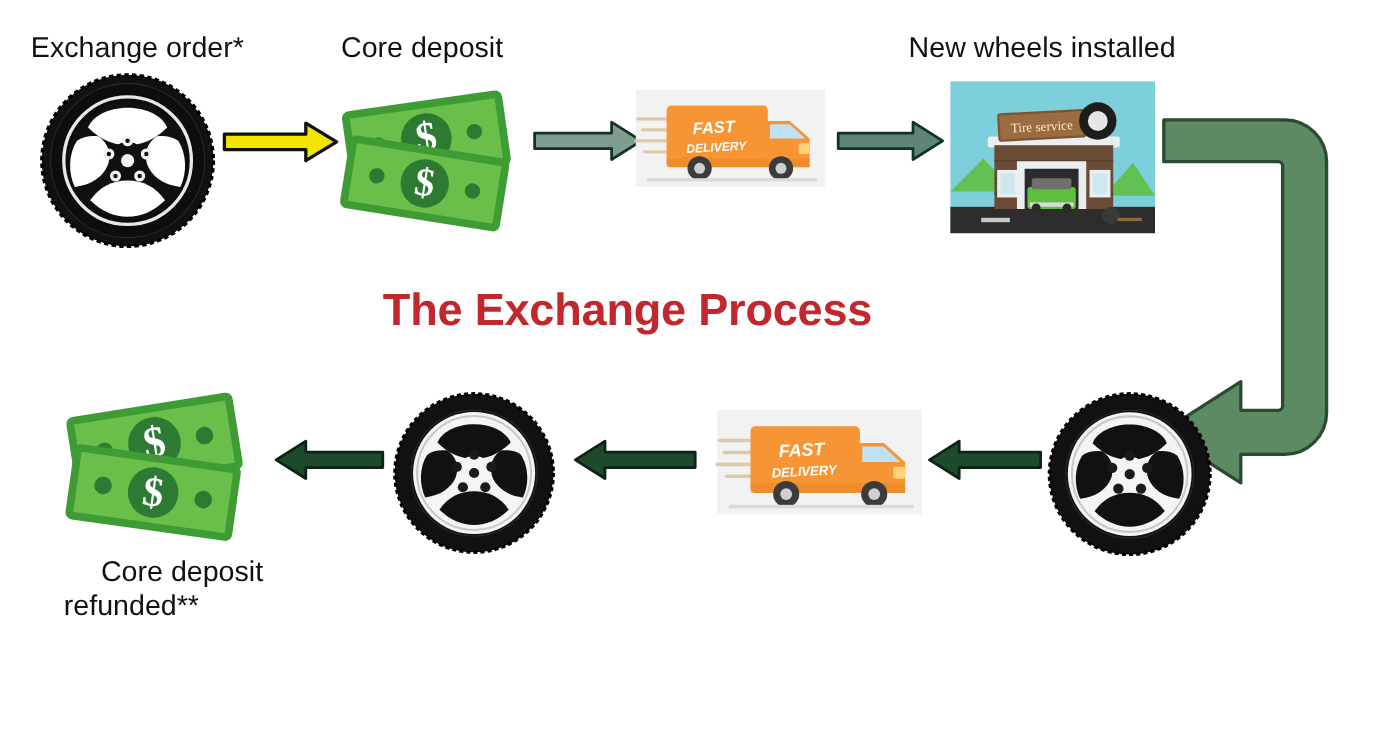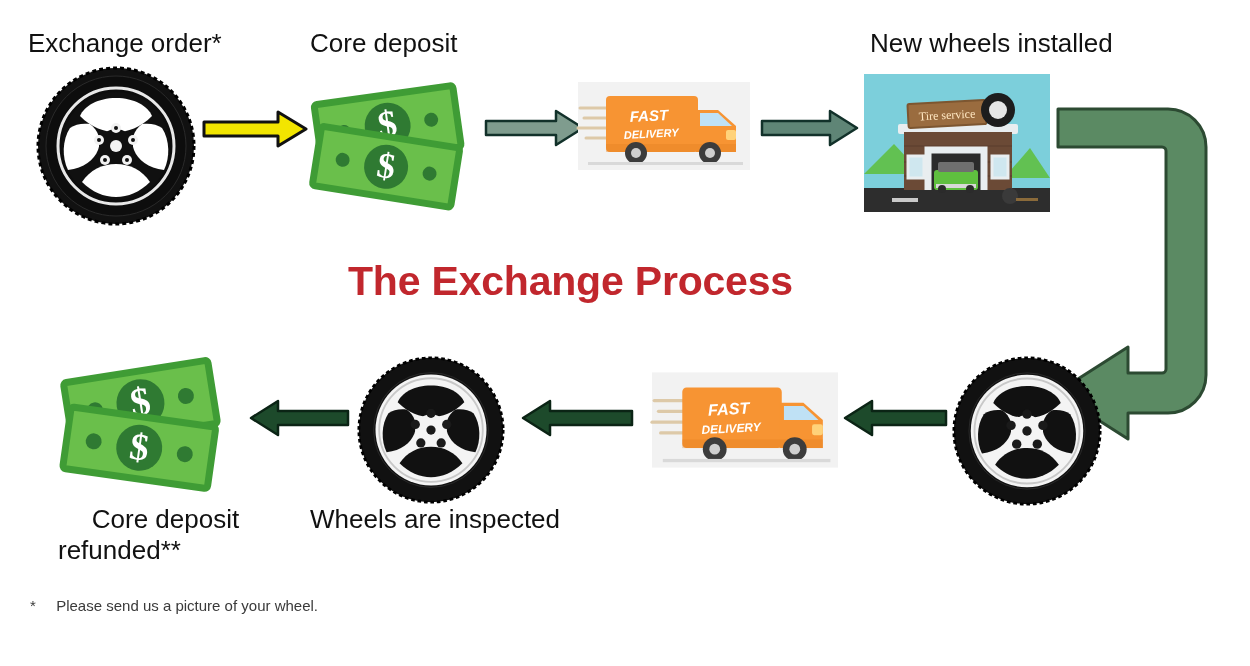--- a/index.html
+++ b/index.html
@@ -15,21 +15,21 @@
   .node{position:absolute;}
   svg{display:block;overflow:visible;}
 </style>
 </head>
 <body>
 
 <div class="stage">
 
   <div class="lbl" style="left:28px;top:28px;">Exchange order*</div>
   <div class="lbl" style="left:310px;top:28px;">Core deposit</div>
-  <div class="lbl" style="left:870px;top:28px;">New wheels installed</div>
+  <div class="lbl" style="left:826px;top:28px;">New wheels installed</div>
 
   <div class="node" style="left:36px;top:66px;">
     <svg width="160" height="160" viewBox="0 0 160 160">
       <circle cx="80" cy="80" r="78" fill="#111111"></circle>
       <circle cx="80" cy="80" r="70" fill="#0d0d0d" stroke="#2a2a2a" stroke-width="1"></circle>
       <circle cx="80" cy="80" r="58" fill="none" stroke="#e8e8e8" stroke-width="3"></circle>
       <circle cx="80" cy="80" r="54" fill="#101010"></circle>
       <g fill="#ffffff">
         <path d="M80 32 C98 32 112 40 116 50 C104 62 92 66 80 66 C68 66 56 62 44 50 C48 40 62 32 80 32 Z"></path>
         <path d="M126 62 C134 74 134 92 128 104 C112 102 102 94 98 84 C94 74 98 64 106 58 C113 57 121 58 126 62 Z"></path>
@@ -278,24 +278,19 @@
           <circle cx="69" cy="94" r="5"></circle>
         <circle cx="63" cy="74" r="5"></circle>
       </g>
       <circle cx="80" cy="80" r="78" fill="none" stroke="#000000" stroke-width="3" stroke-dasharray="4 3"></circle>
     </svg>
   </div>
 
   <div class="lbl" style="left:58px;top:504px;width:215px;text-align:center;">Core deposit</div>
   <div class="lbl" style="left:58px;top:535px;width:215px;text-align:left;">refunded**</div>
 
-  <div class="lbl" style="left:310px;top:504px;">Wheels are inspected</div>
 
 
   <div class="footnote" style="left:30px;top:594px;">
-    <div>
-      <span class="mark">*</span>
-      <span>Please send us a picture of your wheel.</span>
-    </div>
   </div>
 
 
 </div>
 
 </body></html>

